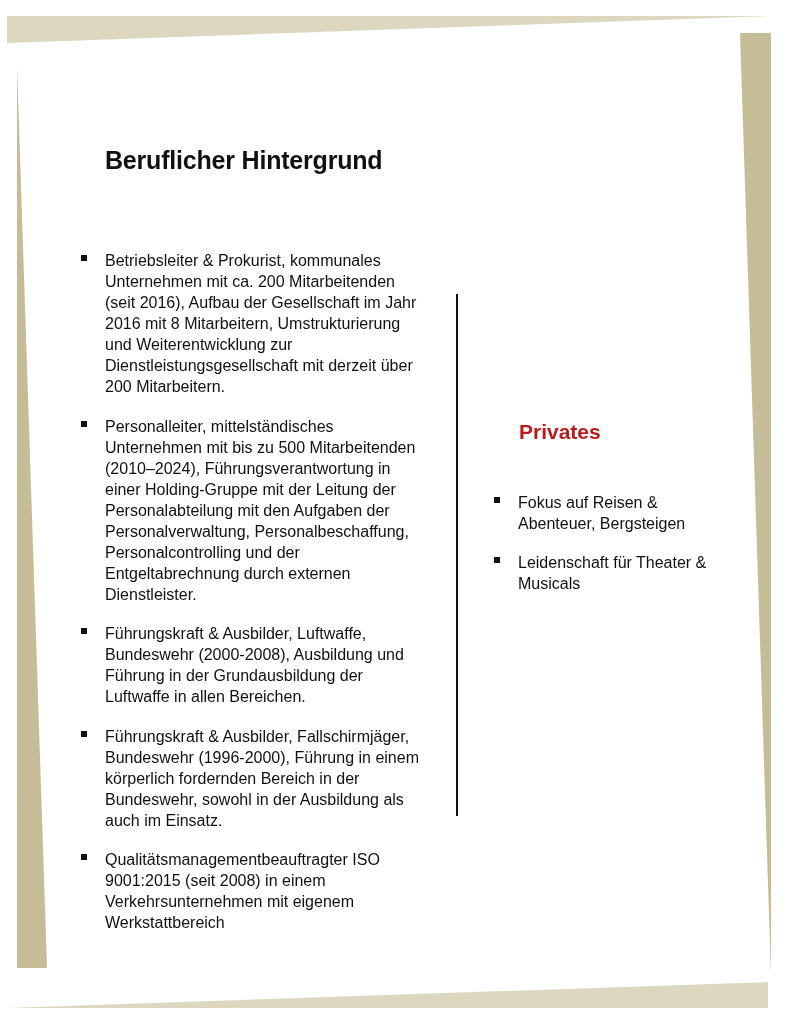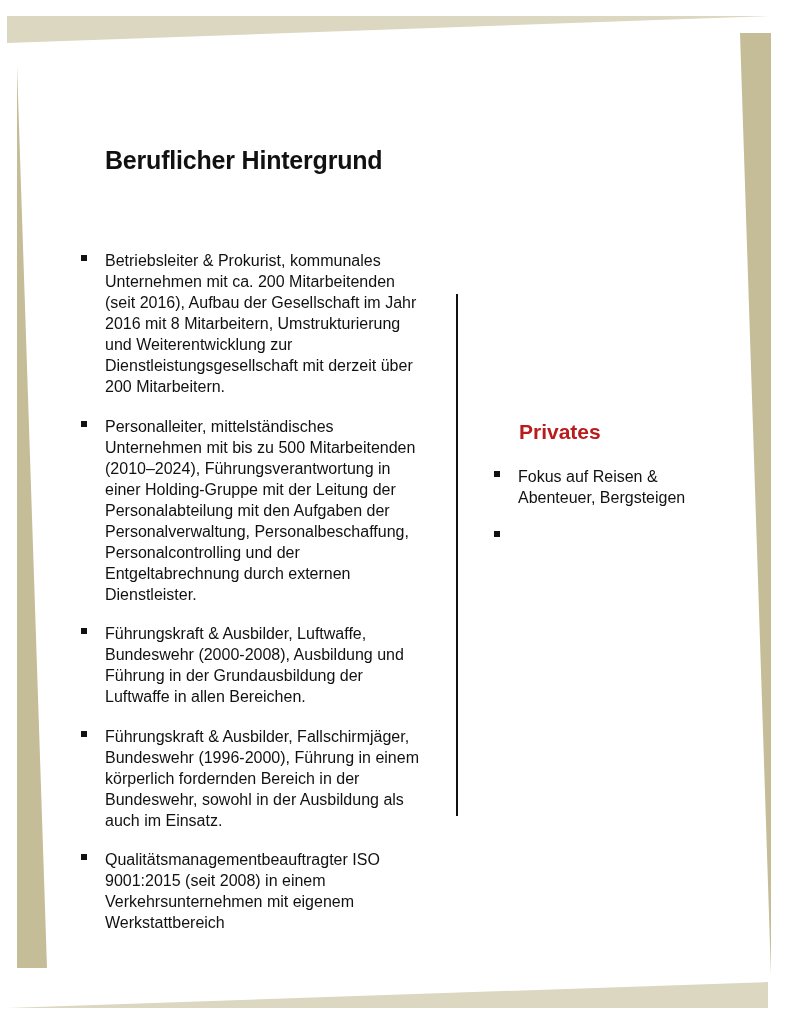--- a/index.html
+++ b/index.html
@@ -7,21 +7,21 @@
          font-family: "Liberation Sans", "DejaVu Sans", sans-serif; color: #111; }
   .deco { position: absolute; left: 0; top: 0; }
   .title { position: absolute; left: 105px; top: 146px; margin: 0;
            font-size: 25px; font-weight: bold; letter-spacing: -0.2px; color: #111; }
   .subtitle { position: absolute; left: 519px; top: 420px; margin: 0;
            font-size: 21px; font-weight: bold; color: #b91c1c; }
   ul.list { position: absolute; margin: 0; padding: 0; list-style: none; }
   ul.list li { position: relative; padding-left: 24px; font-size: 16px; line-height: 21px; }
   ul.left { left: 81px; top: 250px; width: 345px; }
   ul.left li { margin-bottom: 18.6px; }
-  ul.right { left: 494px; top: 466px; width: 240px; }
+  ul.right { left: 494px; top: 492px; width: 240px; }
   ul.right li { margin-bottom: 18.2px; }
   .bullet { position: absolute; left: 0; top: 5px; width: 6px; height: 6px; background: #111; }
   .divider { position: absolute; left: 456px; top: 294px; width: 2px; height: 522px; background: #111; }
 </style>
 </head>
 <body>
 
 <svg class="deco" width="790" height="1024">
   <polygon points="7,16 770,16 7,43" fill="#dcd7c0"></polygon>
   <polygon points="740,33 771,33 771,975" fill="#c4bd97"></polygon>
@@ -39,13 +39,14 @@
   <li><span class="bullet"></span><span>Qualitätsmanagementbeauftragter ISO 9001:2015 (seit 2008) in einem Verkehrsunternehmen mit eigenem Werkstattbereich</span></li>
 </ul>
 
 <div class="divider"></div>
 
 <h2 class="subtitle">Privates</h2>
 
 <ul class="list right">
   <li><span class="bullet"></span><span>Fokus auf Reisen &amp; Abenteuer, Bergsteigen</span></li>
   <li><span class="bullet"></span></li>
+  <li><span class="bullet"></span><span>Leidenschaft für Theater &amp; Musicals</span></li>
 </ul>
 
 </body></html>

